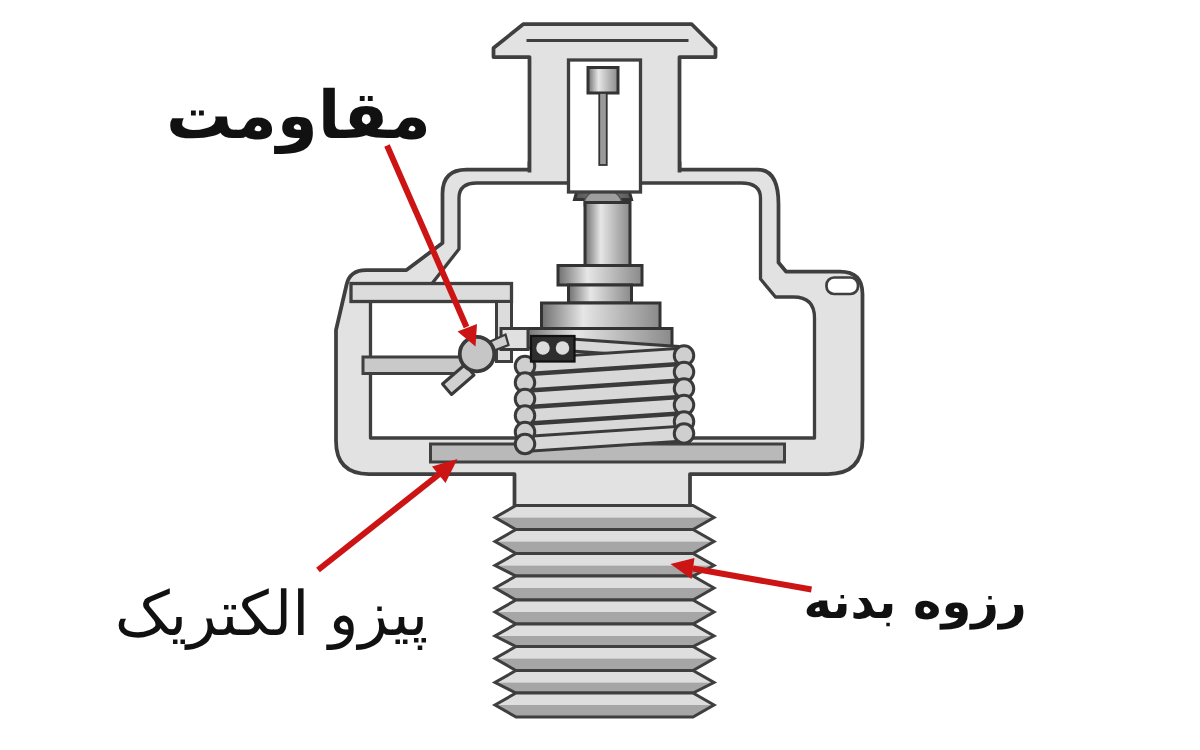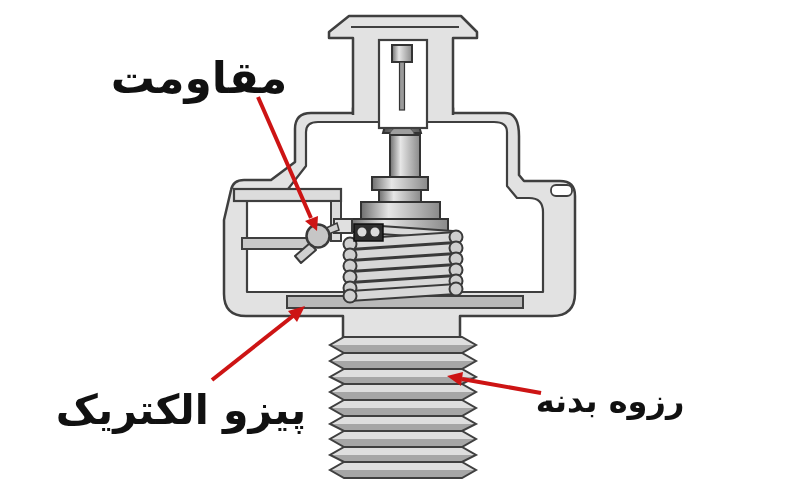--- a/index.html
+++ b/index.html
@@ -2,21 +2,21 @@
 <html><head>
 <meta charset="utf-8">
 <style>
   html,body{margin:0;padding:0;background:#fff;}
   #stage{position:relative;width:800px;height:500px;background:#ffffff;overflow:hidden;
          font-family:"DejaVu Sans", sans-serif;}
   #stage svg{position:absolute;left:0;top:0;}
   .lbl{position:absolute;transform:translate(-50%,-50%);color:#111;direction:rtl;
        white-space:nowrap;font-family:"DejaVu Sans", sans-serif;line-height:1;}
   .lbl-big{font-size:44px;font-weight:bold;}
-  .lbl-mid{font-size:41px;font-weight:bold;}
+  .lbl-mid{font-size:41px;font-weight:normal;}
   .lbl-sml{font-size:32px;font-weight:bold;}
 </style>
 </head>
 <body>
 
 <div id="stage">
 
 <svg width="800" height="500" viewBox="0 0 800 500">
   <defs>
     <linearGradient id="shaftGrad" x1="0" y1="0" x2="1" y2="0">

